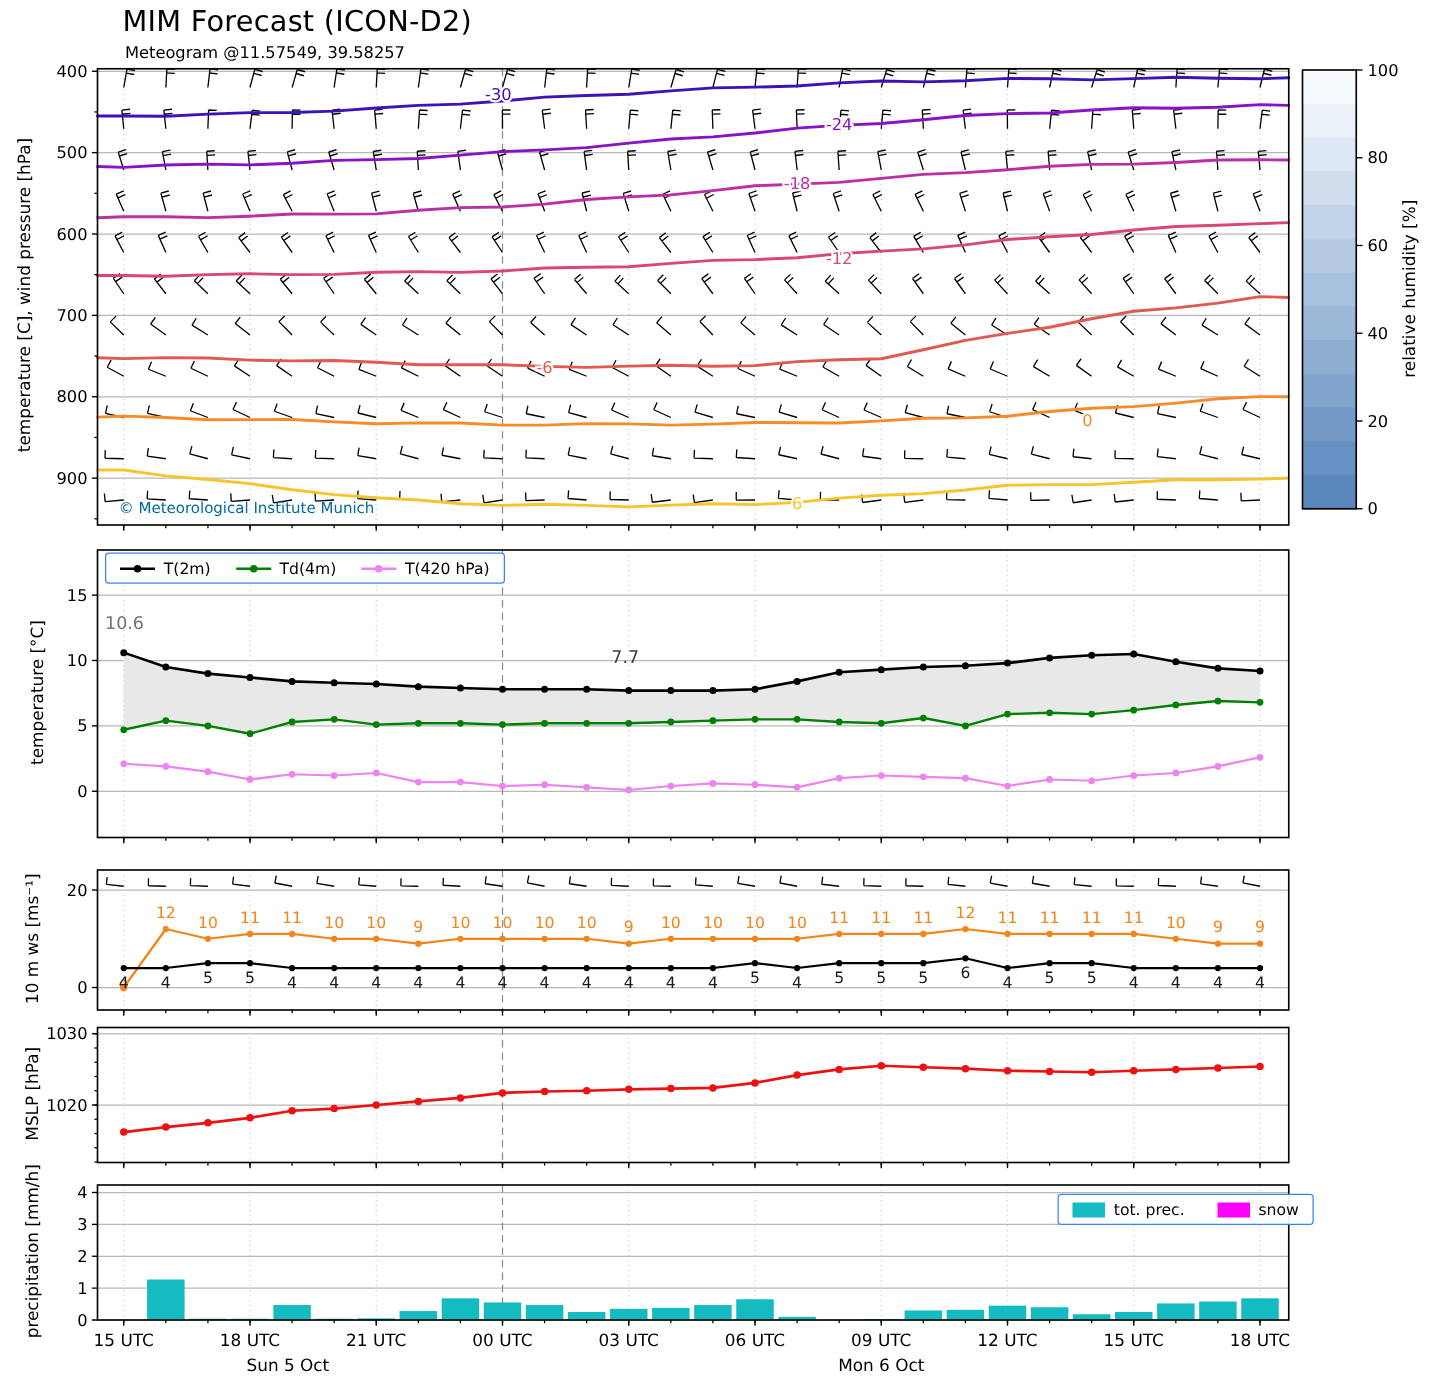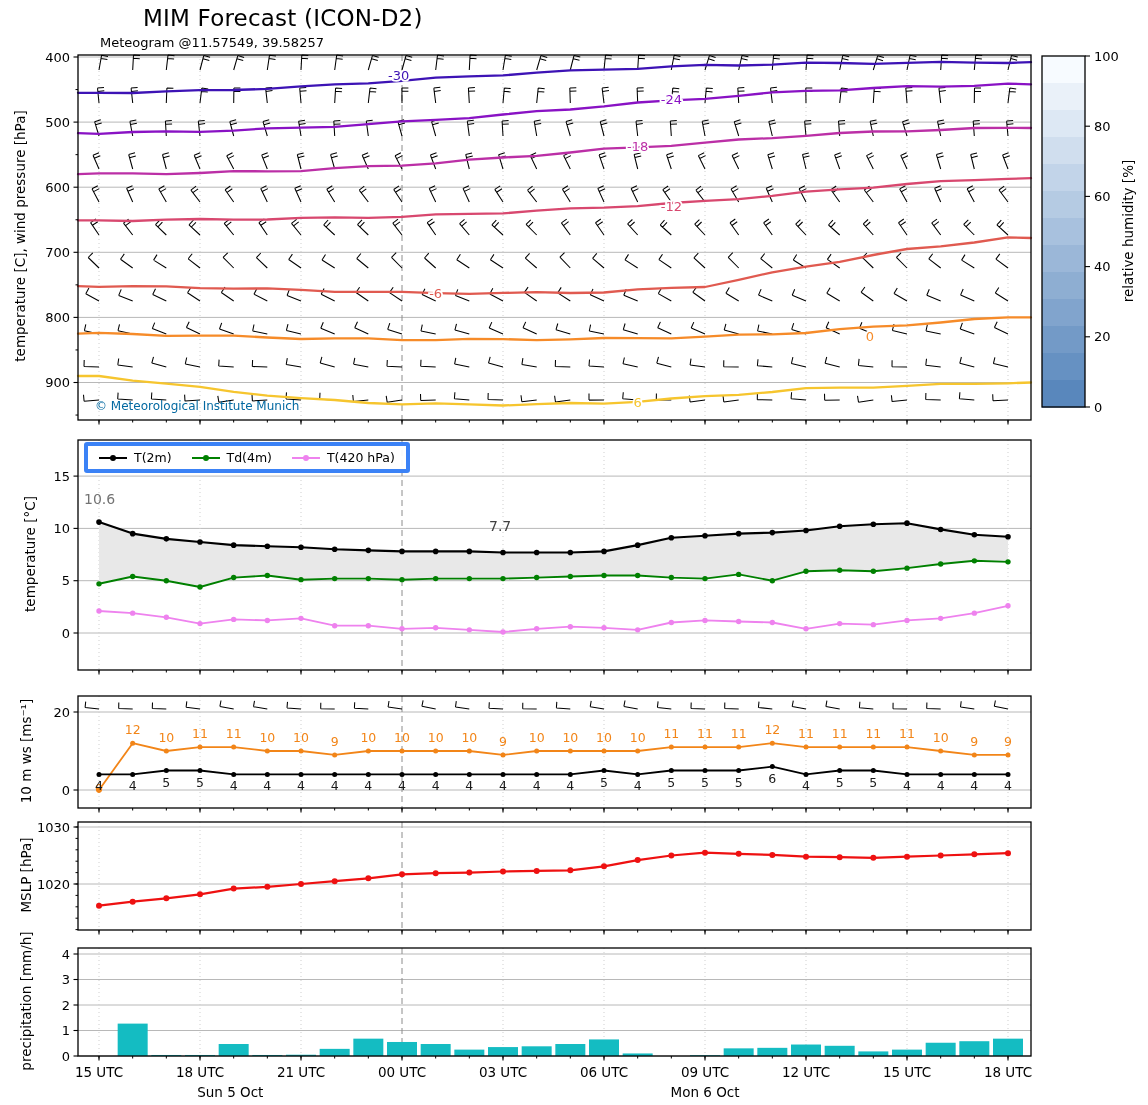--- a/index.html
+++ b/index.html
@@ -1,27 +1,27 @@
 <!DOCTYPE html>
 <html><head>
 <meta charset="utf-8">
 <style>
   html,body{margin:0;padding:0;background:#fff;}
   #fig{position:relative;width:1148px;height:1105px;background:#fff;
        font-family:"DejaVu Sans", sans-serif;color:#000;overflow:hidden;}
   #plot-svg{position:absolute;left:0;top:0;}
-  .hdr-title{position:absolute;left:98px;top:5px;font-size:23px;letter-spacing:.2px;margin-left:45px;}
+  .hdr-title{position:absolute;left:98px;top:5px;font-size:23px;letter-spacing:.2px;}
   .hdr-sub{position:absolute;left:100px;top:35px;font-size:13px;}
   .hdr-model{position:absolute;left:706px;top:33px;width:306px;font-size:13px;text-align:right;}
   .copyright{position:absolute;left:95px;top:399px;font-size:12px;color:#0369a1;}
   .ylab{position:absolute;width:420px;text-align:center;font-size:13.5px;
         transform:rotate(-90deg);transform-origin:center center;}
   .anno{position:absolute;font-size:14px;}
   .legend{position:absolute;display:flex;align-items:center;gap:20px;
-          border:4px solid #3b82f6;border-radius:3px;background:rgba(255,255,255,.92);
+          border:1px solid #3b82f6;border-radius:3px;background:rgba(255,255,255,.92);
           padding:4px 11px;font-size:12.5px;}
   .lg-item{display:flex;align-items:center;gap:7px;}
   .lg-line{position:relative;width:28px;height:2px;display:inline-block;}
   .lg-line .dot{position:absolute;left:11px;top:-2px;width:6px;height:6px;border-radius:50%;}
   .lg-swatch{width:26px;height:12px;display:inline-block;}
 </style>
 </head>
 <body>
 
 <div id="fig">
@@ -698,13 +698,23 @@
       <span>Td(4m)</span>
     </span>
     <span class="lg-item">
       <span class="lg-line" style="background:#ee82ee;">
           <span class="dot" style="background:#ee82ee;"></span>
         </span>
       <span>T(420 hPa)</span>
     </span>
   </div>
 
+  <div class="legend" style="left:846px;top:955px;gap:26px;">
+    <span class="lg-item">
+      <span class="lg-swatch" style="background:#14bcc2;"></span>
+      <span>tot. prec.</span>
+    </span>
+    <span class="lg-item">
+      <span class="lg-swatch" style="background:#ff00ff;"></span>
+      <span>snow</span>
+    </span>
+  </div>
 </div>
 
 </body></html>

